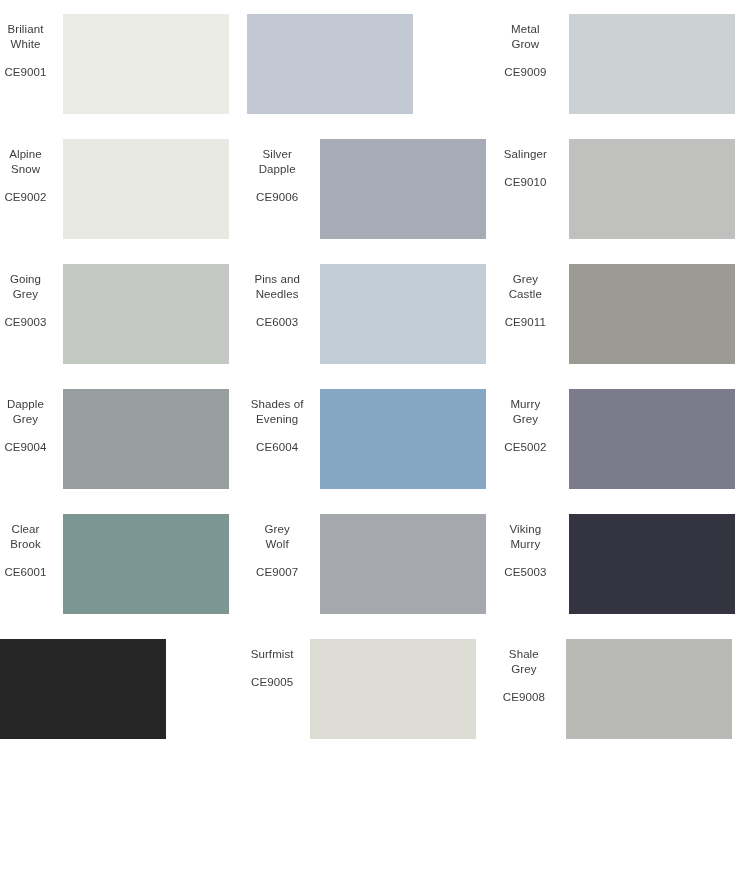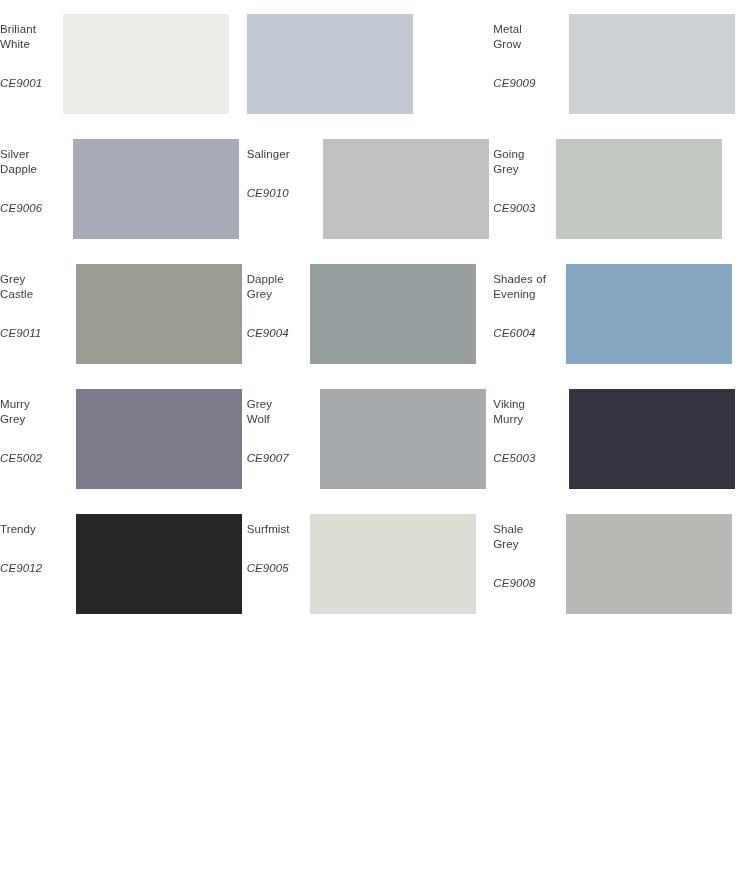--- a/index.html
+++ b/index.html
@@ -32,39 +32,38 @@
     display: flex;
     flex-direction: row;
     align-items: flex-start;
     height: 125px;
   }
 
   .swatch-label {
     width: 63px;
     padding-right: 12px;
     padding-top: 8px;
-    text-align: left;
+    text-align: center;
     font-size: 11.5px;
     line-height: 15px;
     color: #3c3c3c;
     flex: 0 0 63px;
     letter-spacing: 0.1px;
   }
 
   .swatch-name {
     display: block;
     white-space: pre-line;
   }
 
   .swatch-code {
     display: block;
-    margin-top: 24px;
+    margin-top: 13px;
     font-size: 11.5px;
     color: #3c3c3c;
-    font-style: italic;
   }
 
   .swatch-chip {
     width: 166px;
     height: 100px;
     flex: 0 0 166px;
   }
 
   
   .col-2 .swatch-label { width: 73px; flex: 0 0 73px; }
@@ -86,20 +85,28 @@
       <div class="swatch-chip" style="background: rgb(194, 200, 212);"></div>
     </div>
     <div class="swatch-cell col-3">
       <div class="swatch-label">
         <span class="swatch-name">Metal
 Grow</span>
         <span class="swatch-code">CE9009</span>
       </div>
       <div class="swatch-chip" style="background: rgb(204, 209, 212);"></div>
     </div>
+    <div class="swatch-cell col-1">
+      <div class="swatch-label">
+        <span class="swatch-name">Alpine
+Snow</span>
+        <span class="swatch-code">CE9002</span>
+      </div>
+      <div class="swatch-chip" style="background: rgb(233, 233, 227);"></div>
+    </div>
     <div class="swatch-cell col-2">
       <div class="swatch-label">
         <span class="swatch-name">Silver
 Dapple</span>
         <span class="swatch-code">CE9006</span>
       </div>
       <div class="swatch-chip" style="background: rgb(167, 171, 182);"></div>
     </div>
     <div class="swatch-cell col-3">
       <div class="swatch-label">
@@ -109,20 +116,28 @@
       <div class="swatch-chip" style="background: rgb(192, 192, 190);"></div>
     </div>
     <div class="swatch-cell col-1">
       <div class="swatch-label">
         <span class="swatch-name">Going
 Grey</span>
         <span class="swatch-code">CE9003</span>
       </div>
       <div class="swatch-chip" style="background: rgb(195, 201, 194);"></div>
     </div>
+    <div class="swatch-cell col-2">
+      <div class="swatch-label">
+        <span class="swatch-name">Pins and
+Needles</span>
+        <span class="swatch-code">CE6003</span>
+      </div>
+      <div class="swatch-chip" style="background: rgb(195, 205, 214);"></div>
+    </div>
     <div class="swatch-cell col-3">
       <div class="swatch-label">
         <span class="swatch-name">Grey
 Castle</span>
         <span class="swatch-code">CE9011</span>
       </div>
       <div class="swatch-chip" style="background: rgb(155, 155, 148);"></div>
     </div>
     <div class="swatch-cell col-1">
       <div class="swatch-label">
@@ -141,41 +156,45 @@
       <div class="swatch-chip" style="background: rgb(134, 167, 196);"></div>
     </div>
     <div class="swatch-cell col-3">
       <div class="swatch-label">
         <span class="swatch-name">Murry
 Grey</span>
         <span class="swatch-code">CE5002</span>
       </div>
       <div class="swatch-chip" style="background: rgb(123, 123, 140);"></div>
     </div>
+    <div class="swatch-cell col-1">
+      <div class="swatch-label">
+        <span class="swatch-name">Clear
+Brook</span>
+        <span class="swatch-code">CE6001</span>
+      </div>
+      <div class="swatch-chip" style="background: rgb(124, 150, 147);"></div>
+    </div>
     <div class="swatch-cell col-2">
       <div class="swatch-label">
         <span class="swatch-name">Grey
 Wolf</span>
         <span class="swatch-code">CE9007</span>
       </div>
       <div class="swatch-chip" style="background: rgb(165, 168, 172);"></div>
     </div>
     <div class="swatch-cell col-3">
       <div class="swatch-label">
         <span class="swatch-name">Viking
 Murry</span>
         <span class="swatch-code">CE5003</span>
       </div>
       <div class="swatch-chip" style="background: rgb(52, 52, 64);"></div>
     </div>
     <div class="swatch-cell col-3">
-      <div class="swatch-label">
-        <span class="swatch-name">Trendy</span>
-        <span class="swatch-code">CE9012</span>
-      </div>
       <div class="swatch-chip" style="background: rgb(38, 38, 38);"></div>
     </div>
     <div class="swatch-cell col-1">
       <div class="swatch-label">
         <span class="swatch-name">Surfmist</span>
         <span class="swatch-code">CE9005</span>
       </div>
       <div class="swatch-chip" style="background: rgb(220, 220, 212);"></div>
     </div>
     <div class="swatch-cell col-2">

